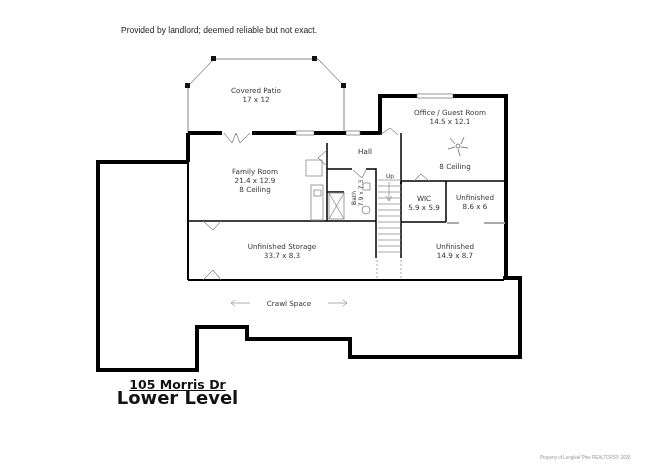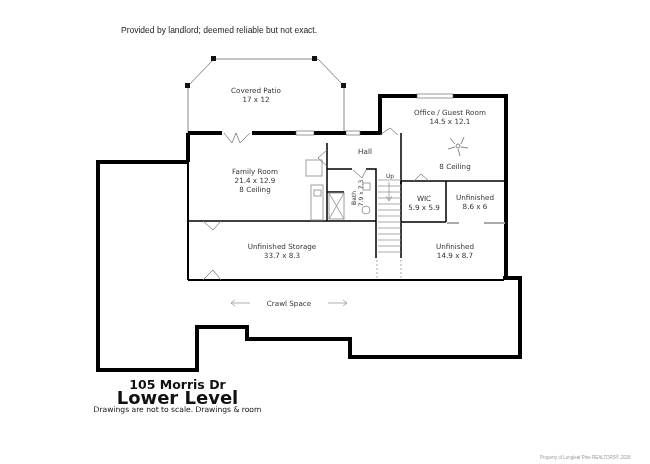--- a/index.html
+++ b/index.html
@@ -1,21 +1,21 @@
 <!DOCTYPE html>
 <html><head>
   <meta charset="utf-8">
   <style>
     html, body { margin:0; padding:0; background:#ffffff; }
     body { width:650px; height:464px; position:relative; overflow:hidden; font-family:"Liberation Sans", sans-serif; }
     .disclaimer-top { position:absolute; left:77px; top:25px; font-size:8.5px; color:#1a1a1a;padding-left:44px; }
     svg.plan { position:absolute; left:0; top:0; }
     .lbl { font-family:"DejaVu Sans", sans-serif; font-size:7.2px; fill:#333; text-anchor:middle; }
     .title-block { position:absolute; left:70px; top:378px; width:215px; text-align:center; color:#111; }
-    .title-block .addr { font-family:"DejaVu Sans", sans-serif; font-weight:bold; font-size:12.5px; line-height:13px; }
+    .title-block .addr { font-family:"DejaVu Sans", sans-serif; font-weight:bold; font-size:12.5px; line-height:13px;text-decoration:underline; }
     .title-block .lvl { font-family:"DejaVu Sans", sans-serif; font-weight:bold; font-size:18px; line-height:13px; }
     .title-block .note { font-family:"DejaVu Sans", sans-serif; font-size:7.6px; line-height:9px; margin-top:1px; }
     .copyright { position:absolute; left:540px; top:455px; font-size:4.5px; color:#9a9a9a; }
   </style>
 </head>
 <body>
 
 <div class="disclaimer-top">Provided by landlord; deemed reliable but not exact.</div>
 
 <svg class="plan" width="650" height="464" viewBox="0 0 650 464">
@@ -155,16 +155,15 @@
 
   <text class="lbl" x="455" y="249">Unfinished</text>
   <text class="lbl" x="455" y="258">14.9 x 8.7</text>
 
   <text class="lbl" x="289" y="306">Crawl Space</text>
 </svg>
 
 <div class="title-block">
   <div class="addr">105 Morris Dr</div>
   <div class="lvl">Lower Level</div>
-  <div class="note">Drawings are not to scale. Drawings &amp; room</div>
 </div>
 
 <div class="copyright">Property of Longleaf Pine REALTORS® 2026</div>
 
 </body></html>

